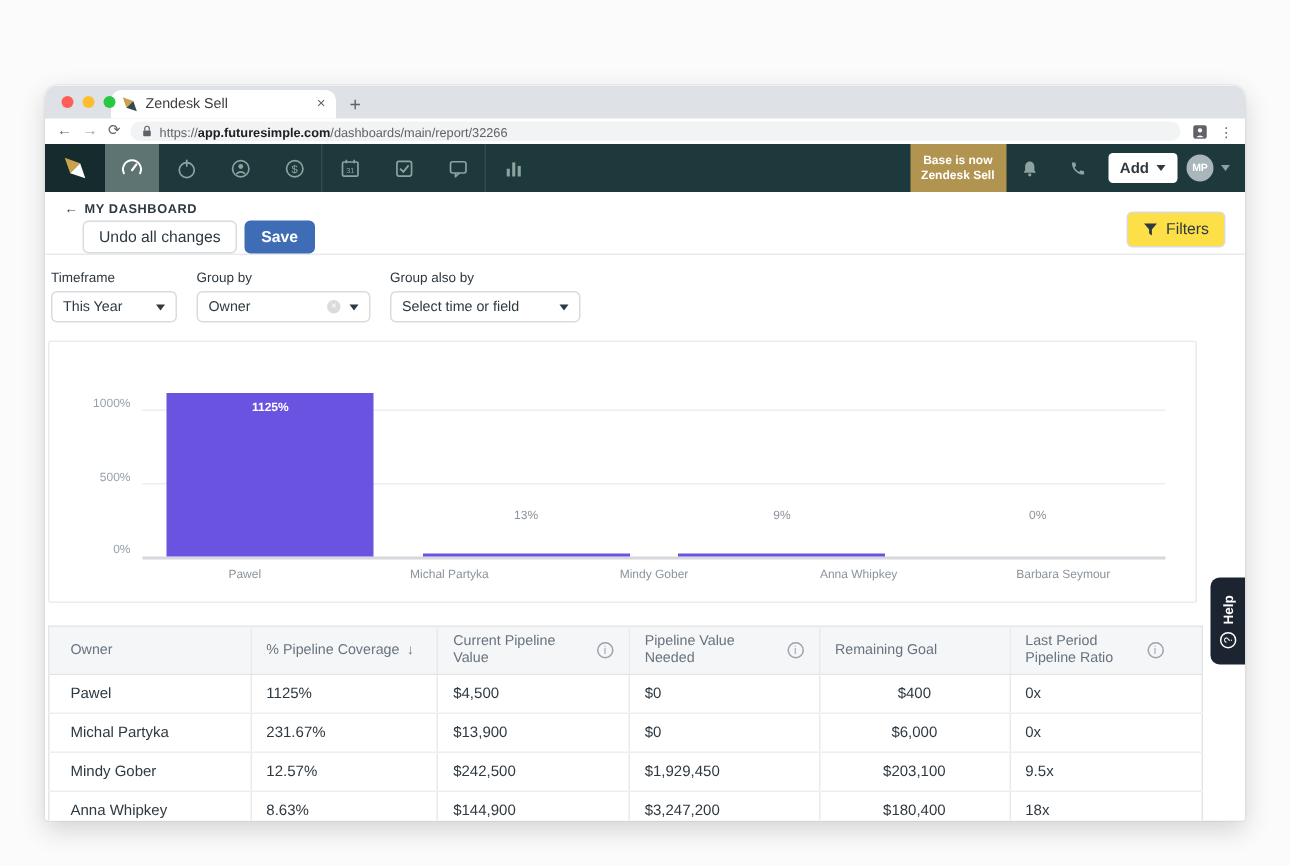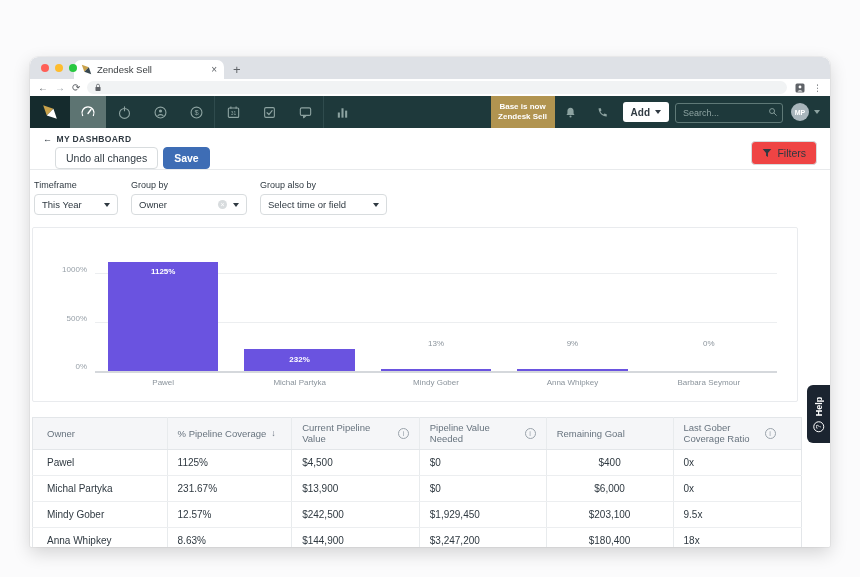--- a/index.html
+++ b/index.html
@@ -55,21 +55,21 @@
   
   .appheader { position:relative; height:42px; background:#fff; border-bottom:1px solid #e8eaec; padding:6px 0 0 13px; }
   .breadcrumb { display:flex; align-items:center; gap:4px; font-size:8.5px; font-weight:bold; color:#2f3941; letter-spacing:.4px; }
   .breadcrumb .arrow { font-size:9px; }
   .title-row { display:flex; align-items:center; margin-top:3px; gap:5px; }
   .page-title { font-size:14.5px; color:#2f3941; }
   .page-title .bold { font-weight:bold; }
   .btn { display:inline-flex; align-items:center; justify-content:center; border-radius:4px; font-size:10.5px; height:22px; padding:0 10px; }
   .btn.ghost { background:#fff; border:1px solid #d8dcde; color:#2f3941; margin-left:12px; }
   .btn.primary { background:#3e6db5; border:1px solid #3e6db5; color:#fff; font-weight:bold; }
-  .filters-btn { position:absolute; right:13px; top:13px; height:24px; background:#ef4444; border:1px solid #d8dcde; border-radius:4px;
+  .filters-btn { position:absolute; right:13px; top:13px; height:24px; background:#fde047; border:1px solid #d8dcde; border-radius:4px;
     display:flex; align-items:center; gap:5px; padding:0 10px; font-size:10.5px; color:#2f3941; }
 
   
   .content { position:relative; padding:10px 20px 0 2px; background:#fff; height:378px; }
   .filter-row { display:flex; gap:13px; padding-left:2px; }
   .filter-group .flabel { font-size:9px; color:#2f3941; margin-bottom:4px; }
   .fselect { height:21px; border:1px solid #d8dcde; border-radius:4px; background:#fff; display:flex; align-items:center;
     padding:0 7px; font-size:9.5px; color:#2f3941; gap:6px; }
   .fselect .val { flex:1; white-space:nowrap; }
   .w1 { width:84px; } .w2 { width:116px; } .w3 { width:127px; }
@@ -139,20 +139,21 @@
 
     <div class="addressbar">
       <span class="nav-arrow">←</span>
       <span class="nav-arrow dim">→</span>
       <span class="nav-arrow">⟳</span>
       <div class="urlpill">
         <svg width="8" height="9" viewBox="0 0 14 16">
           <rect x="2.5" y="7" width="9" height="7" rx="1.2" fill="#5f6368"></rect>
           <path d="M4.3,7 V4.8 a2.7,2.7 0 0 1 5.4,0 V7" stroke="#5f6368" stroke-width="1.4" fill="none"></path>
         </svg>
+        <span class="url"><span>https://</span><b>app.futuresimple.com</b><span>/dashboards/main/report/32266</span></span>
       </div>
       <svg width="12" height="12" viewBox="0 0 16 16">
         <rect x="2" y="2" width="12" height="12" rx="2" fill="#5f6368"></rect>
         <circle cx="8" cy="6.6" r="1.9" fill="#fff"></circle>
         <path d="M4.6,12.6 Q8,9.4 11.4,12.6 Z" fill="#fff"></path>
       </svg>
       <span class="dots">⋮</span>
     </div>
 
     <div class="navbar">
@@ -229,27 +230,20 @@
           </svg>
         </div>
         <div class="icon-slot">
           <svg width="13" height="13" viewBox="0 0 16 16">
             <path d="M3.2,2.8 C3,8.2 7.8,13 13.2,12.8 L13.2,10 L10.4,9.3 L9.2,10.6 C7.4,9.8 6.2,8.6 5.4,6.8 L6.7,5.6 L6,2.8 Z" fill="#8da3a1"></path>
           </svg>
         </div>
         <div class="add-btn">
           <span>Add</span>
           <span class="caret"></span>
-        </div>
-        <div class="search-wrap">
-          <input class="nav-search" type="text" placeholder="Search..." style="">
-          <svg width="10" height="10" viewBox="0 0 16 16">
-            <circle cx="6.5" cy="6.5" r="4" stroke="#8da3a1" stroke-width="1.4" fill="none"></circle>
-            <line x1="9.6" y1="9.6" x2="13.4" y2="13.4" stroke="#8da3a1" stroke-width="1.4" stroke-linecap="round"></line>
-          </svg>
         </div>
         <div class="avatar">MP</div>
         <span class="caret light avatar-caret"></span>
       </div>
     </div>
 
     <div class="appheader">
       <div class="breadcrumb">
         <span class="arrow">←</span>
         <span>MY DASHBOARD</span>
@@ -296,25 +290,20 @@
         <div class="plot">
             <span class="ytick" style="bottom: -4px;">0%</span>
             <div class="gridline" style="bottom: 48.4252px;"></div>
             <span class="ytick" style="bottom: 44.4252px;">500%</span>
             <div class="gridline" style="bottom: 96.8504px;"></div>
             <span class="ytick" style="bottom: 92.8504px;">1000%</span>
             <div class="slots">
               <div class="slot">
                 <div class="bar" style="height: 108.957px; background: rgb(106, 83, 224);">
                   <span class="bar-label-in" style="top: 5px;">1125%</span>
-                </div>
-              </div>
-              <div class="slot">
-                <div class="bar" style="height: 22.4693px; background: rgb(106, 83, 224);">
-                  <span class="bar-label-in" style="top: 6.73465px;">232%</span>
                 </div>
               </div>
               <div class="slot">
                 <div class="bar" style="height: 2px; background: rgb(106, 83, 224);"></div>
                 <span class="bar-label-ext">13%</span>
               </div>
               <div class="slot">
                 <div class="bar" style="height: 2px; background: rgb(106, 83, 224);"></div>
                 <span class="bar-label-ext">9%</span>
               </div>
@@ -358,21 +347,21 @@
                   <span class="info-ic">i</span>
                 </span>
               </th>
               <th>
                 <span class="th-inner">
                   <span class="lbl">Remaining Goal</span>
                 </span>
               </th>
               <th>
                 <span class="th-inner spread">
-                  <span class="lbl">Last Gober Coverage Ratio</span>
+                  <span class="lbl">Last Period Pipeline Ratio</span>
                   <span class="info-ic">i</span>
                 </span>
               </th>
             </tr>
           </thead>
         <tbody>
             <tr>
               <td>Pawel</td>
               <td>1125%</td>
               <td>$4,500</td>

